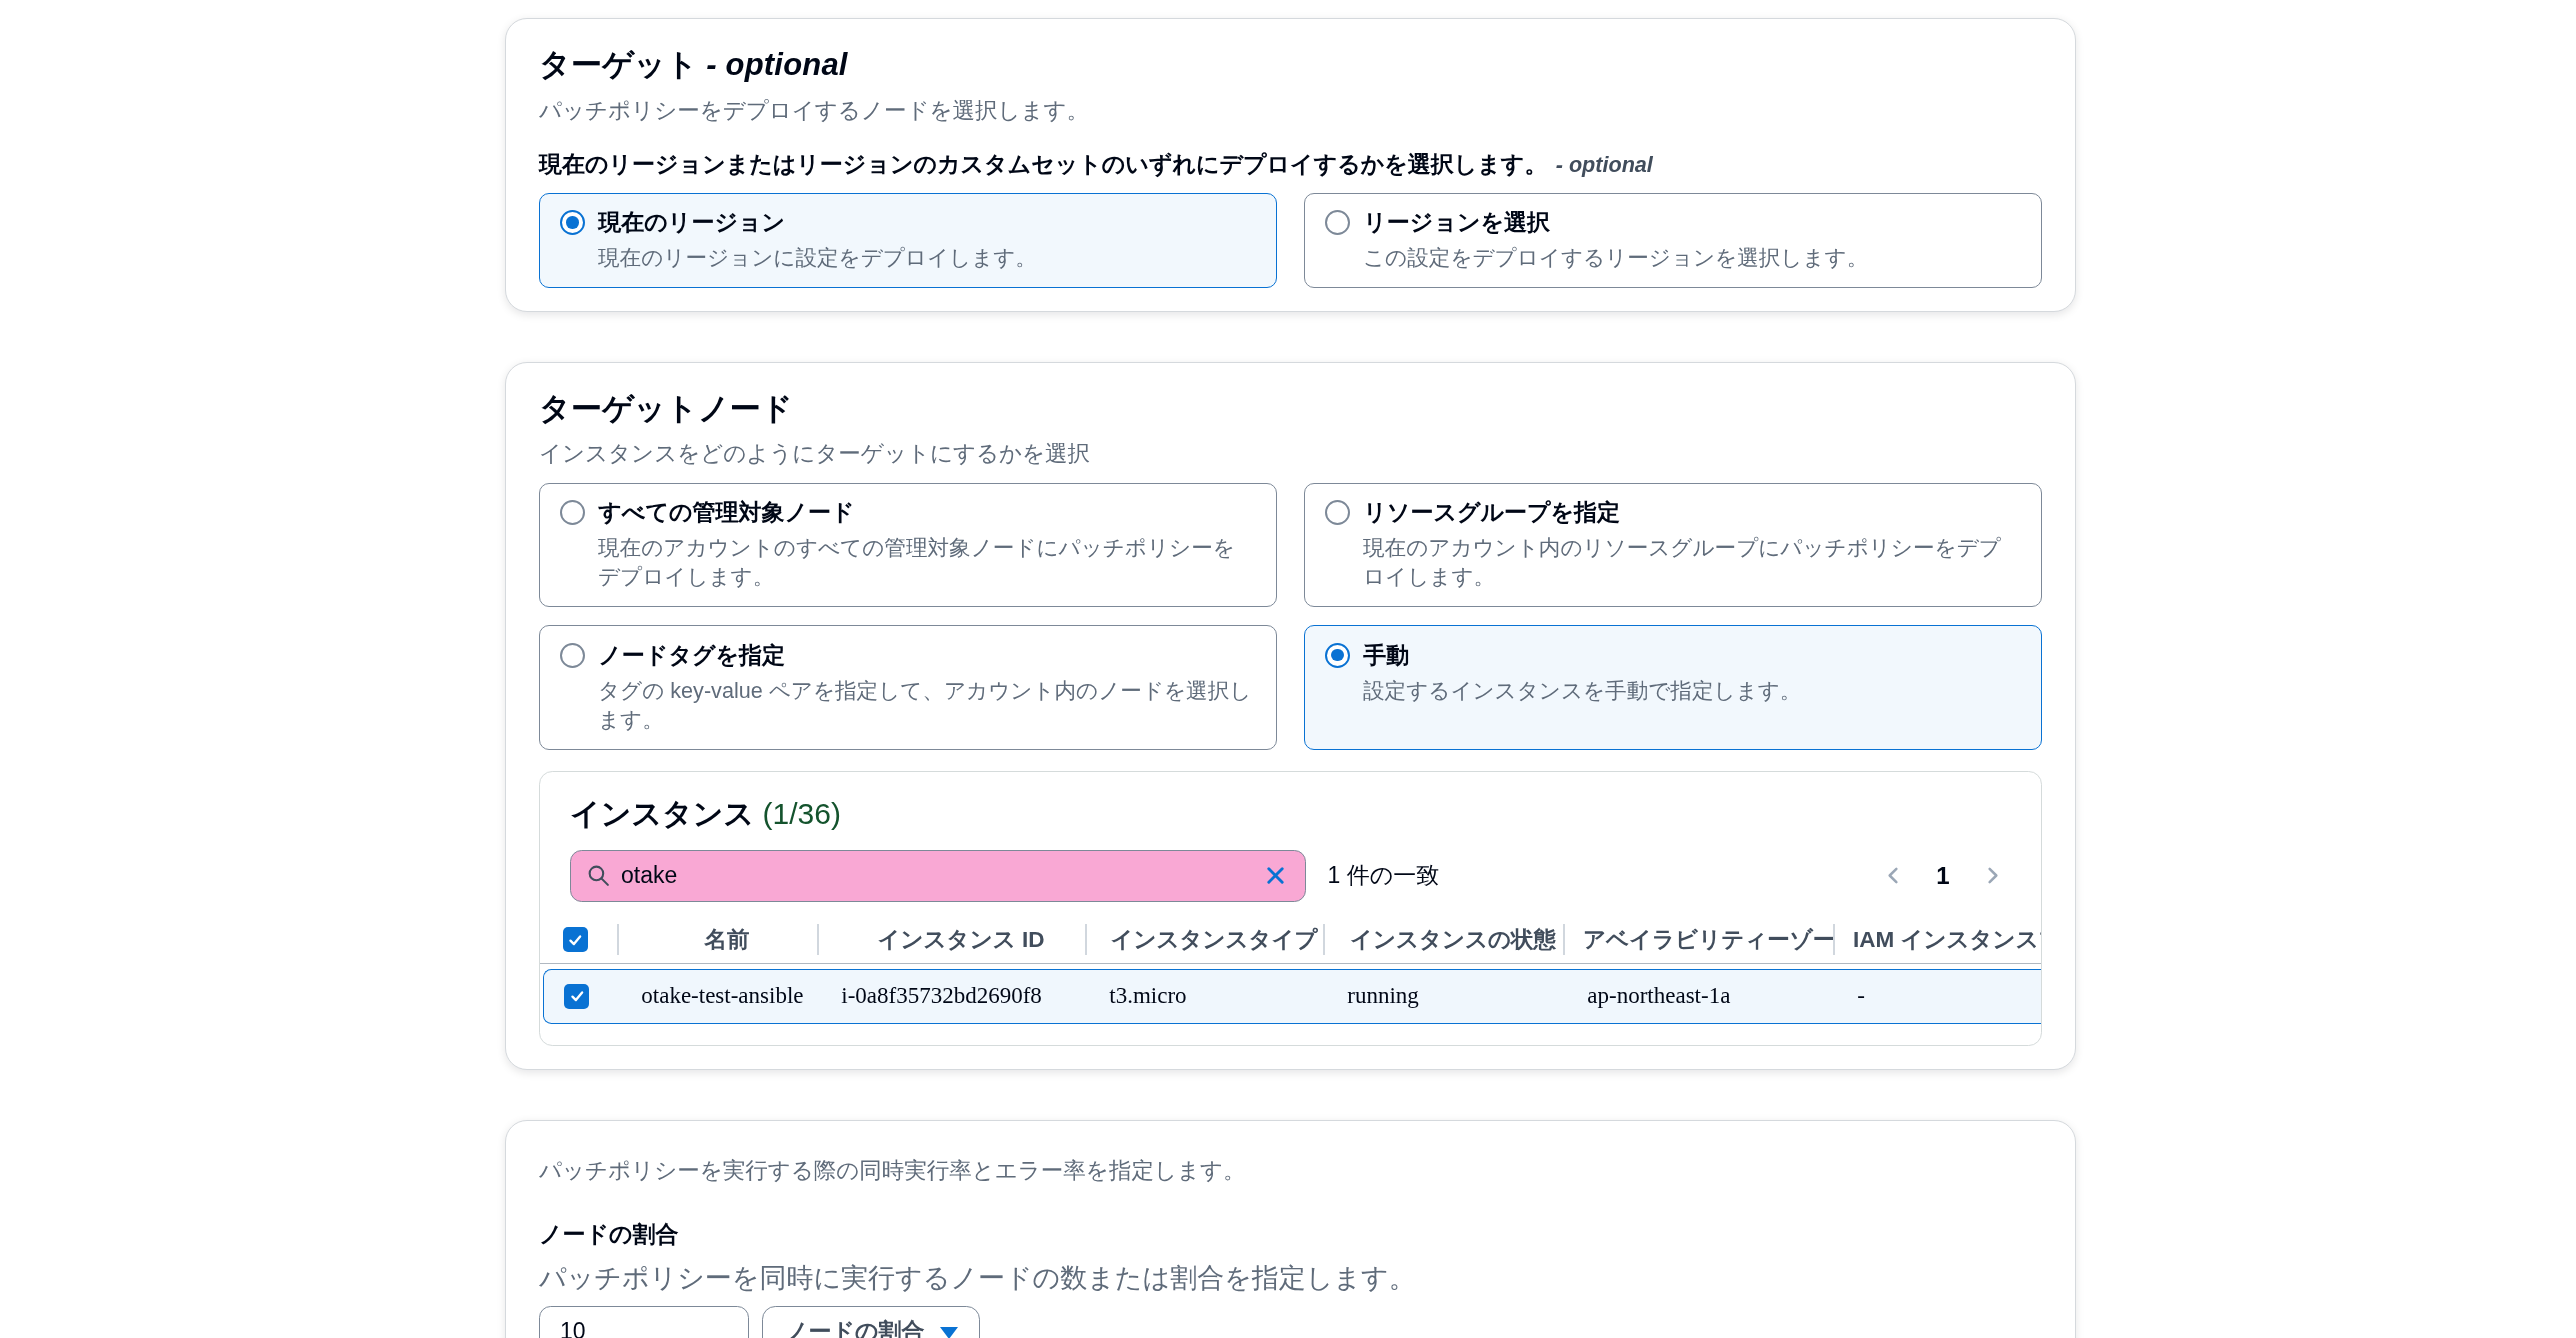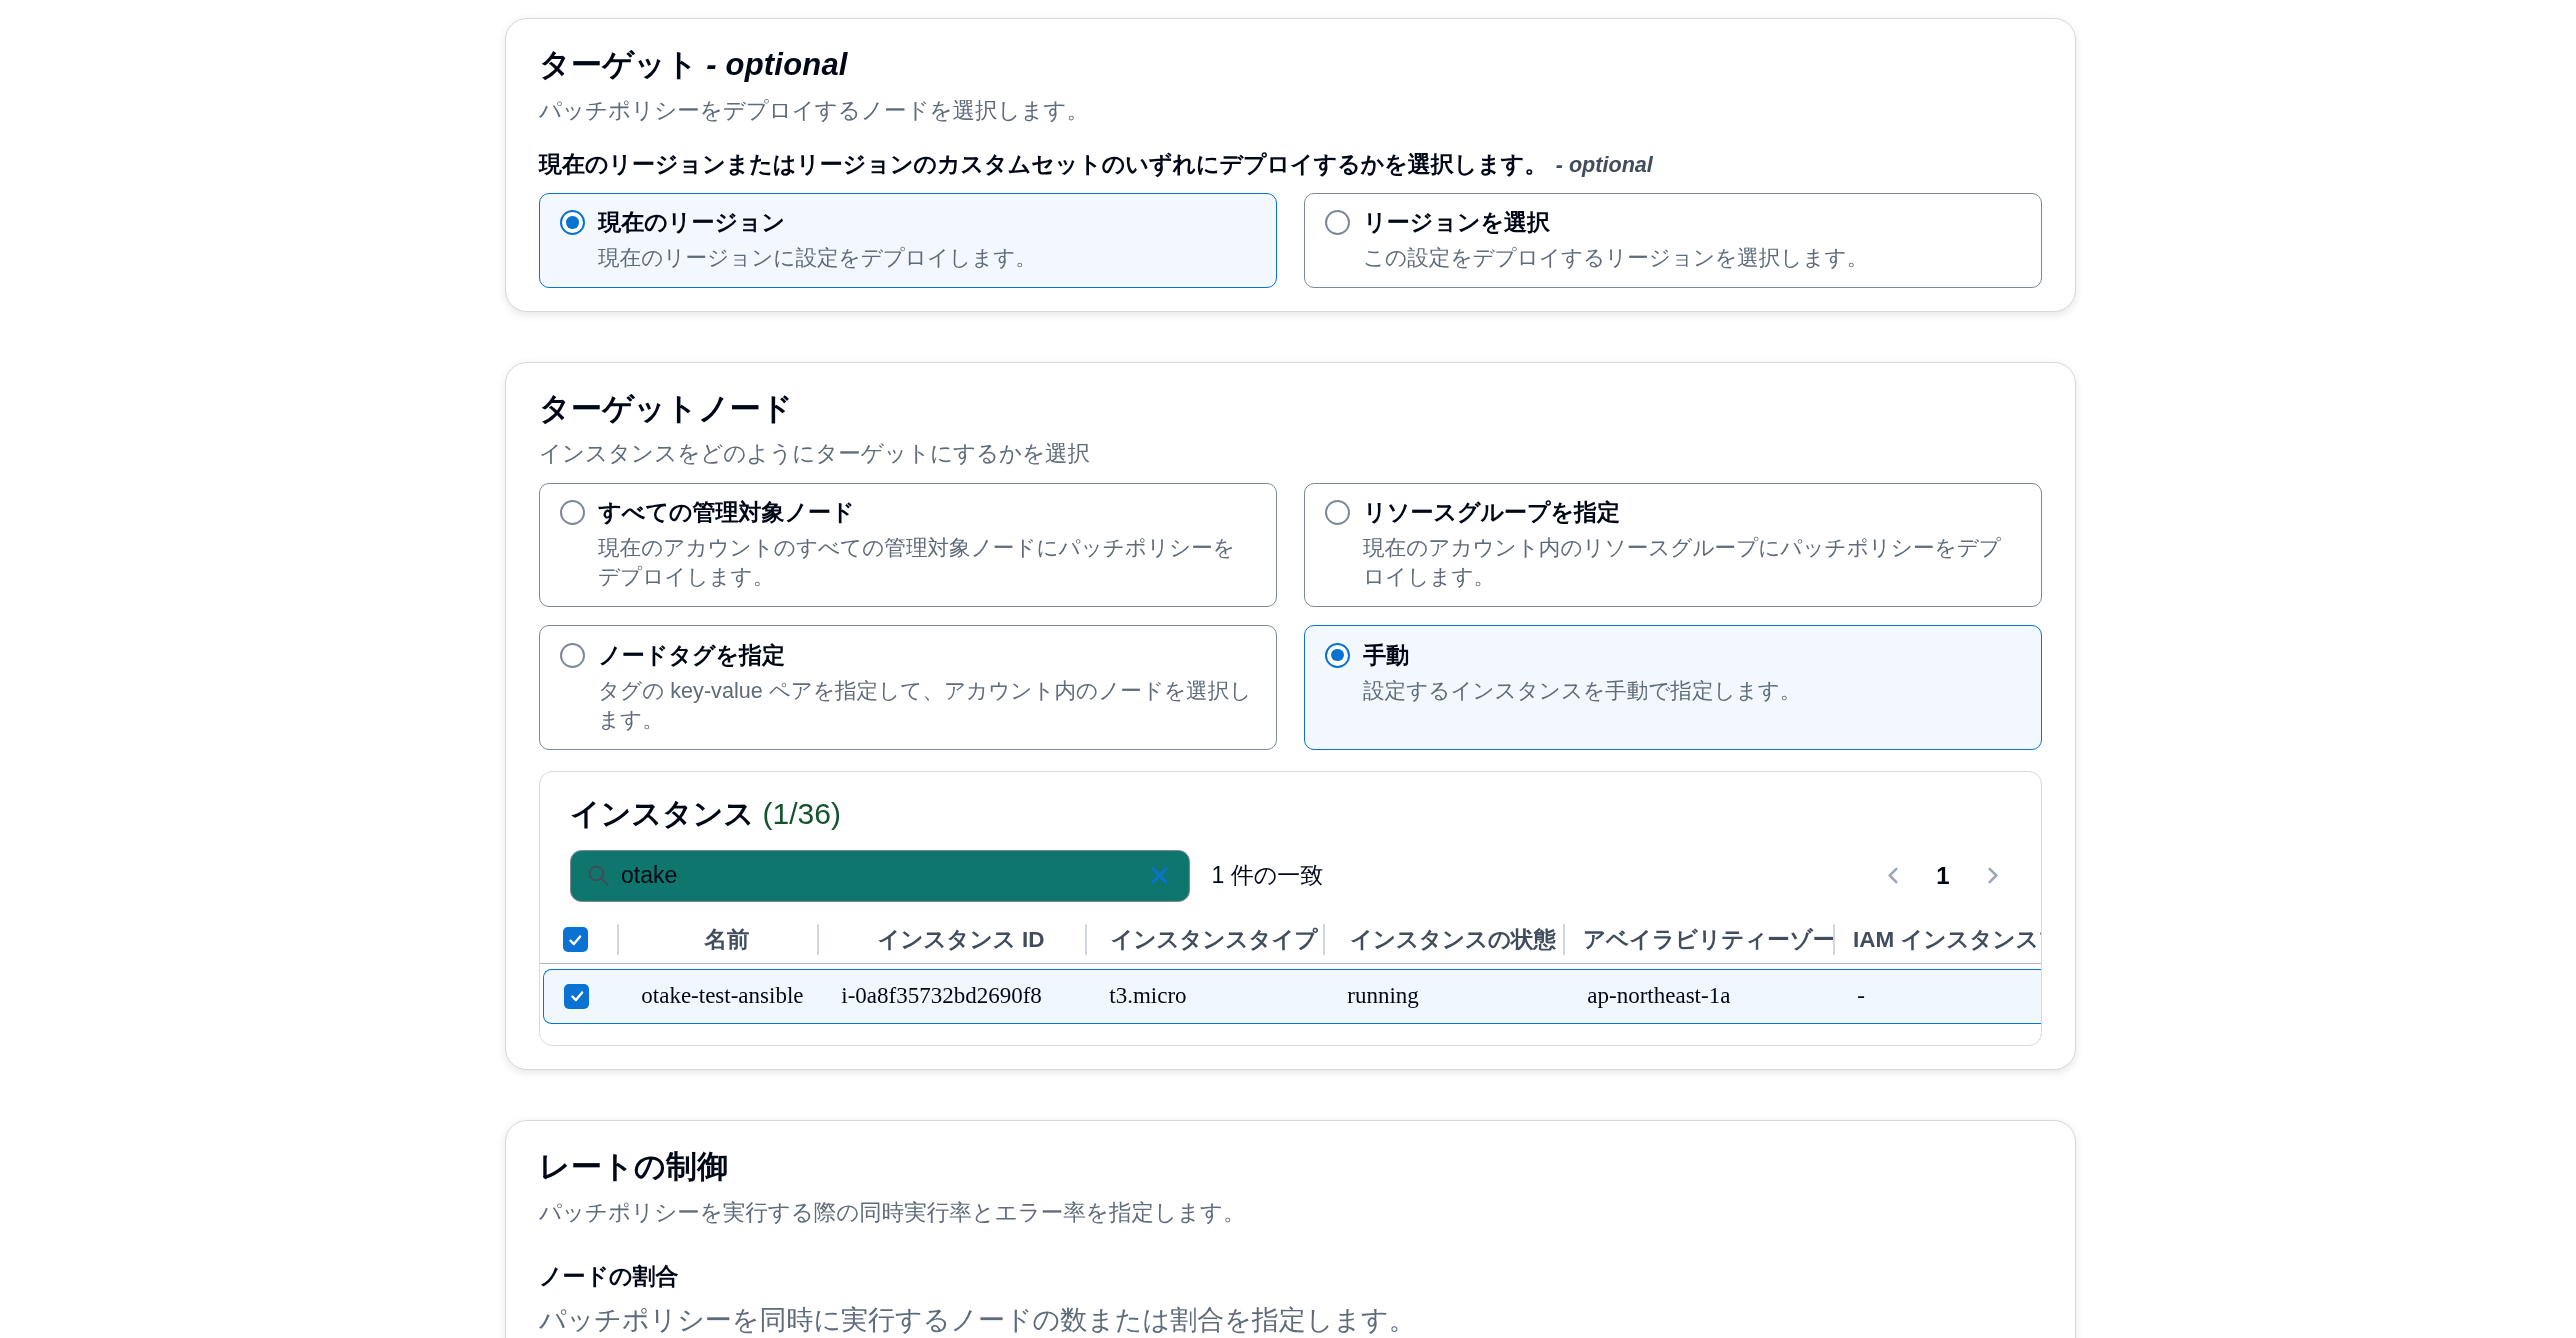--- a/index.html
+++ b/index.html
@@ -43,22 +43,22 @@
 
   
   .panel {
     margin-top: 21.6px; border: 1.7px solid #d5dbdb; border-radius: 13.3px; background: #fff;
     padding: 21.6px 0 18.3px 0; overflow: hidden;
   }
   .panel-title { font-size: 30px; font-weight: 700; padding: 0 30px; }
   .panel-title .count { font-weight: 400; color: #14532d; margin-left: 8.3px; }
   .controls { display: flex; align-items: center; padding: 15px 30px 13.3px 30px; }
   .searchbox {
-    display: flex; align-items: center; width: 620px; height: 52px;
-    border: 1.7px solid #7d8998; border-radius: 11.6px; padding: 0 15px; background: #0f766e;
+    display: flex; align-items: center; width: 736px; height: 52px;
+    border: 1.7px solid #7d8998; border-radius: 11.6px; padding: 0 15px; background: #f9a8d4;
   }
   .searchbox input {
     border: none; outline: none; flex: 1; font-size: 23px; color: #000716;
     font-family: inherit; margin-left: 10px; background: transparent;
   }
   .clear-btn { background: none; border: none; cursor: pointer; display: flex; padding: 3.3px; }
   .match-count { font-size: 23px; margin-left: 21.6px; }
   .pagination { margin-left: auto; display: flex; align-items: center; gap: 30px; margin-right: 5px; }
   .page-btn { background: none; border: none; display: flex; cursor: default; padding: 1.7px; }
   .page-num { font-size: 24px; font-weight: 700; }
@@ -236,21 +236,20 @@
           <div class="td">t3.micro</div>
           <div class="td">running</div>
           <div class="td">ap-northeast-1a</div>
           <div class="td">-</div>
         </div>
       </div>
     </div>
   </section>
 
   <section class="card">
-    <h2 class="card-title">レートの制御</h2>
     <p class="card-subtitle">パッチポリシーを実行する際の同時実行率とエラー率を指定します。</p>
 
     <p class="group-label">ノードの割合</p>
     <p class="group-desc">パッチポリシーを同時に実行するノードの数または割合を指定します。</p>
     <div class="input-row">
       <input class="num-input" type="text" value="10" style="">
       <button class="dropdown">
         <span>ノードの割合</span>
         <span class="caret-down"></span>
       </button>

